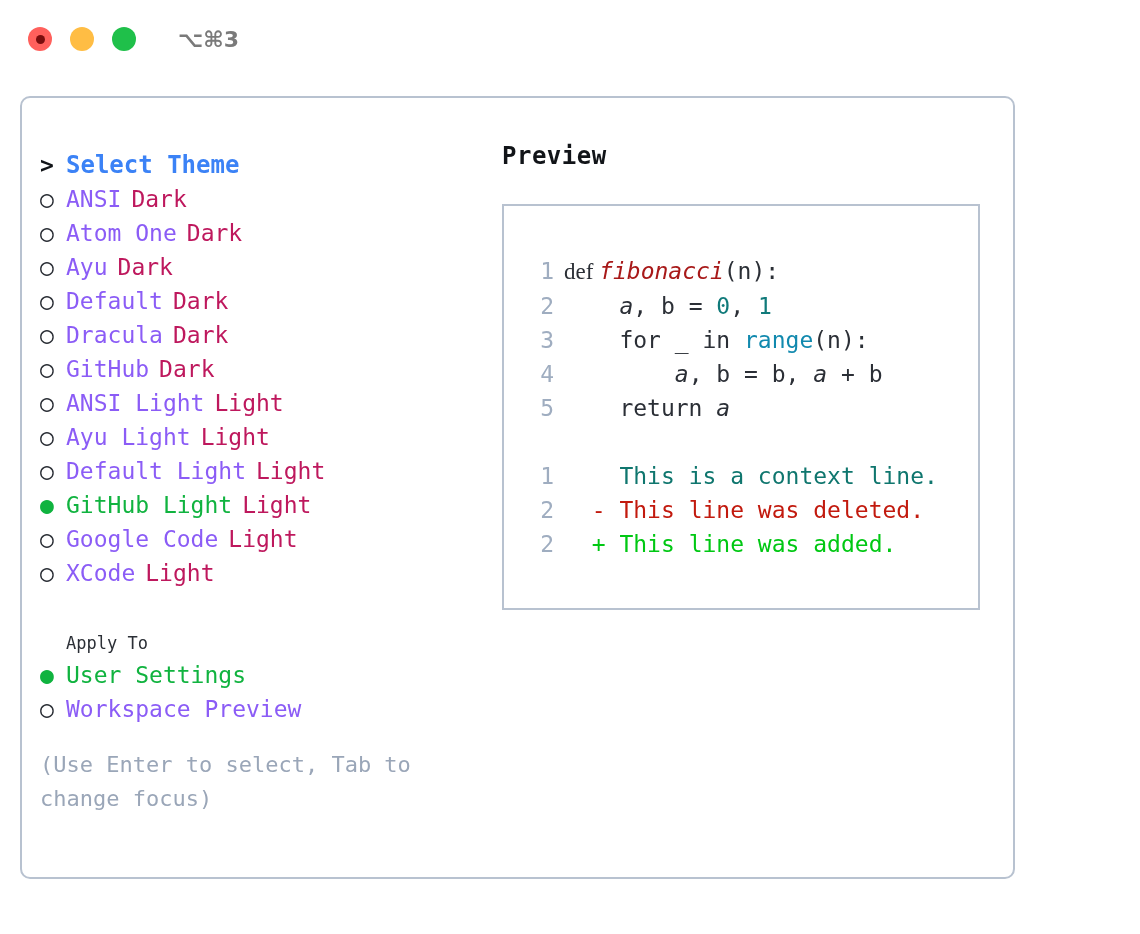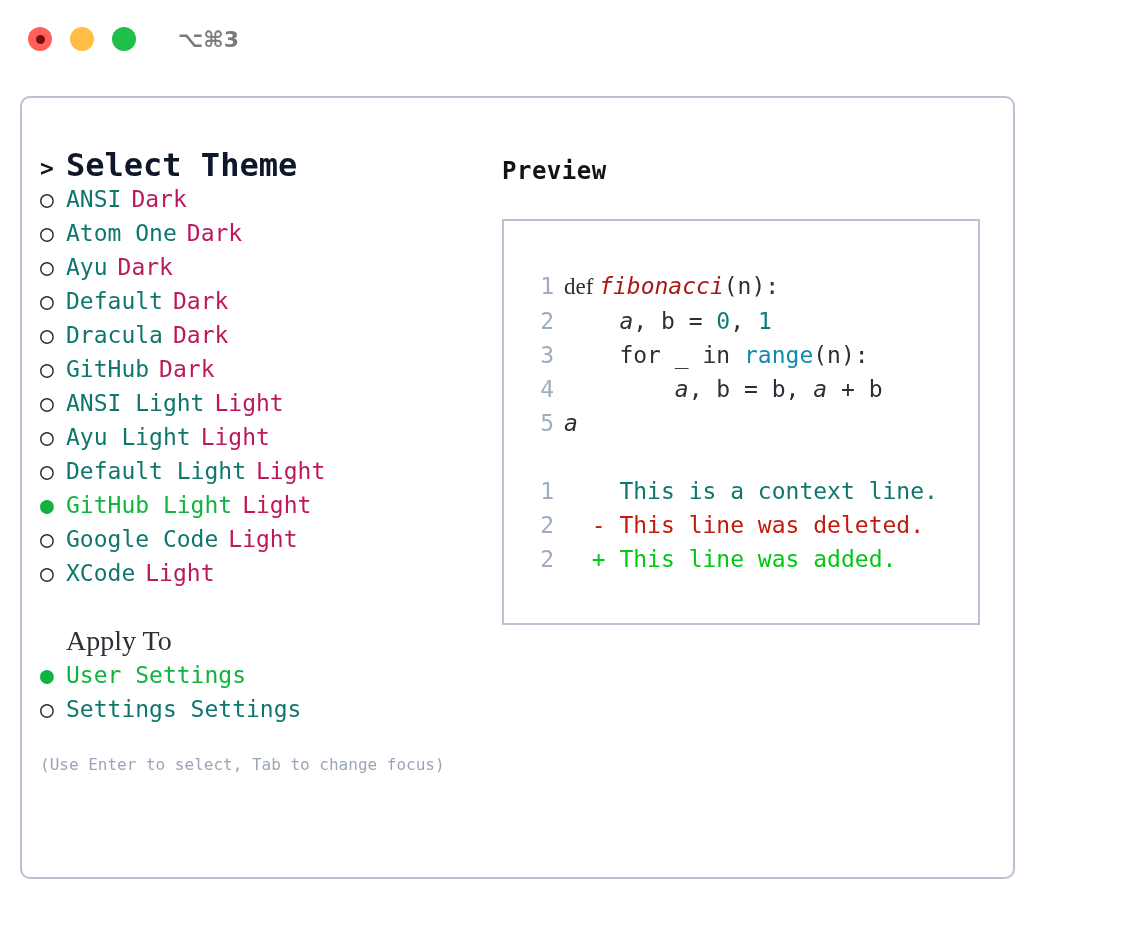--- a/index.html
+++ b/index.html
@@ -85,55 +85,54 @@
     width:26px;
     flex:0 0 26px;
     color:#2b2f36;
     font-size:23px;
   }
   .bullet.sel   { color:#10B33F; }
   .bullet.blank { color:transparent; }
 
   .header-row .label {
     font-weight:bold;
-    color:#0f172a;
-    font-size:32px;
+    color:#3b82f6;
+    font-size:24px;
   }
   .header-row .bullet {
     font-weight:bold;
     color:#111418;
   }
 
-  .label { color:#0f766e; }
+  .label { color:#8b5cf6; }
   .label.sel { color:#10B33F; }
   .tag {
     color:#be185d;
     margin-left:10px;
   }
 
   .group-title {
     color:#2b2f36;
-    font-size:28px;
-    font-family:Liberation Serif, serif;
+    font-size:17px;
   }
 
   .spacer-row { height:34px; }
 
   .hint {
     margin-top:22px;
-    font-size:16px;
+    font-size:22px;
     line-height:34px;
     color:#9aa6b8;
     width:410px;
   }
 
   
   .right-col {
     position:absolute;
-    left:480px; top:59px;
+    left:480px; top:44px;
     width:500px;
   }
   .preview-title {
     font-size:24px;
     font-weight:bold;
     color:#111418;
     letter-spacing:0.5px;
     margin-bottom:34px;
   }
   .code-box {
@@ -214,35 +213,35 @@
 
         <div class="spacer-row"></div>
 
         <div class="row">
           <span class="bullet blank">○</span>
           <span class="group-title">Apply To</span>
         </div>
 
         <div id="apply-list">
             <div class="row"><span class="bullet sel">●</span><span class="label sel">User Settings</span></div>
-            <div class="row"><span class="bullet">○</span><span class="label">Settings Settings</span></div>
+            <div class="row"><span class="bullet">○</span><span class="label">Workspace Preview</span></div>
           </div>
 
         <div class="hint">(Use Enter to select, Tab to change focus)</div>
       </div>
 
       <div class="right-col">
         <div class="preview-title">Preview</div>
         <div class="code-box">
           <div id="code-lines">
               <div class="cline"><span class="ln">1</span><span class="kw">def </span><span class="fn">fibonacci</span><span class="code">(n):</span></div>
               <div class="cline"><span class="ln">2</span><span class="code">    </span><span class="var">a</span><span class="code">, </span><span class="code">b</span><span class="code"> = </span><span class="num">0</span><span class="code">, </span><span class="num">1</span></div>
               <div class="cline"><span class="ln">3</span><span class="code">    for _ in </span><span class="bi">range</span><span class="code">(n):</span></div>
               <div class="cline"><span class="ln">4</span><span class="code">        </span><span class="var">a</span><span class="code">, b = b, </span><span class="var">a</span><span class="code"> + b</span></div>
-              <div class="cline"><span class="ln">5</span><span class="var">a</span></div>
+              <div class="cline"><span class="ln">5</span><span class="code">    return </span><span class="var">a</span></div>
             </div>
           <div class="blankline"></div>
           <div id="diff-lines">
               <div class="cline"><span class="ln">1</span><span class="dl-ctx">   </span><span class="dl-ctx"> This is a context line.</span></div>
               <div class="cline"><span class="ln">2</span><span class="dl-del">  -</span><span class="dl-del"> This line was deleted.</span></div>
               <div class="cline"><span class="ln">2</span><span class="dl-add">  +</span><span class="dl-add"> This line was added.</span></div>
             </div>
         </div>
       </div>
 

